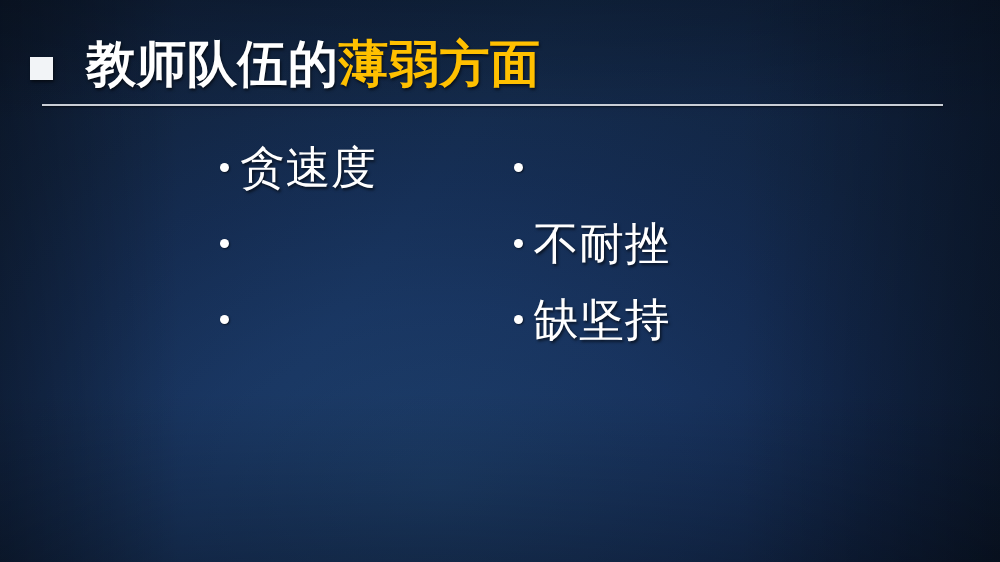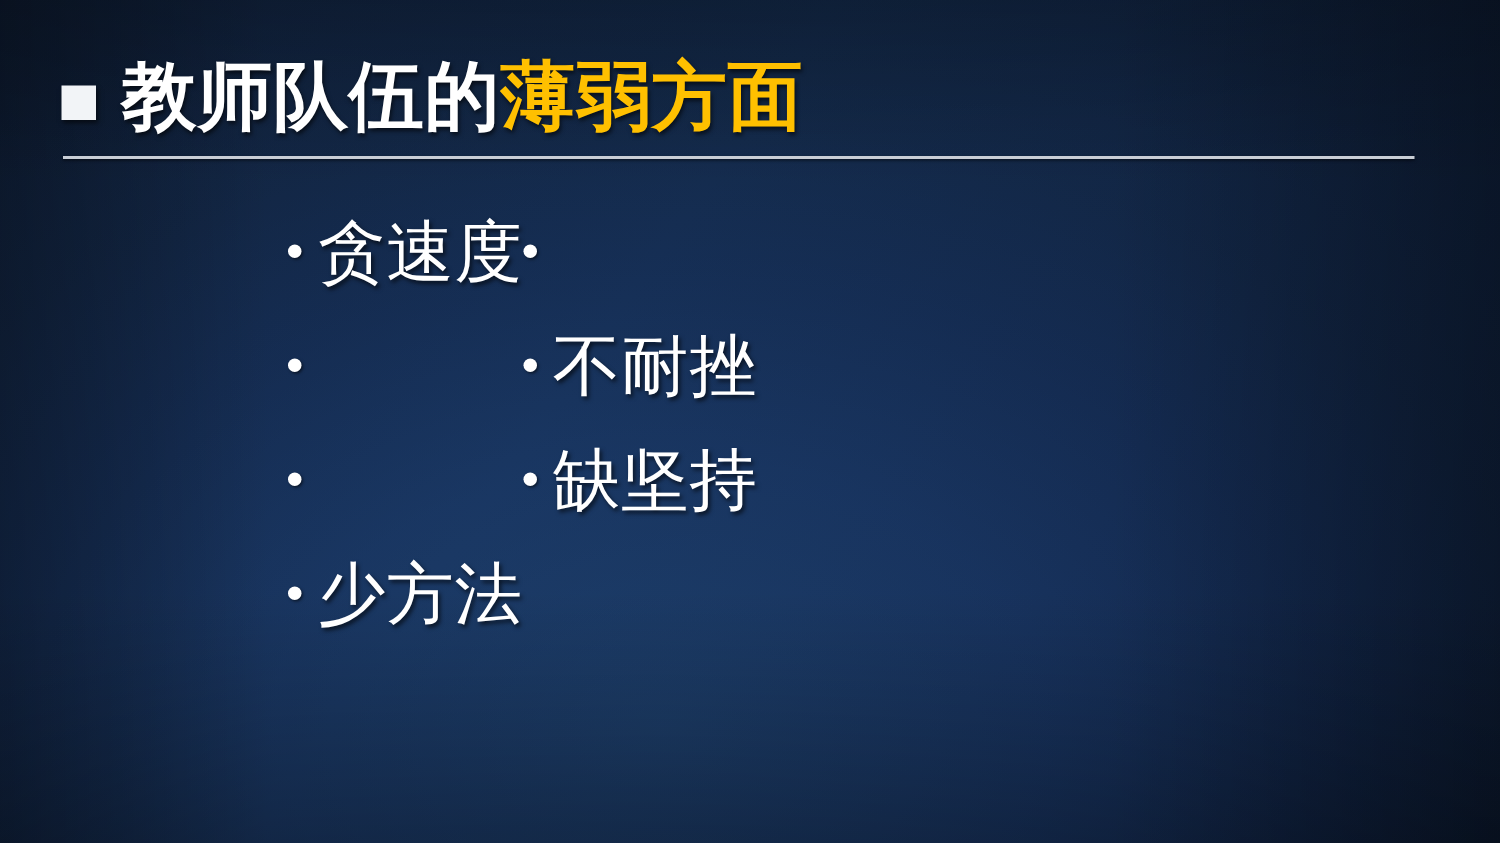--- a/index.html
+++ b/index.html
@@ -53,25 +53,26 @@
   .layer {
     position: relative;
     z-index: 3;
     width: 100%;
     height: 100%;
   }
 
   
   .title-row {
     position: absolute;
-    left: 41px;
+    left: 30px;
     top: 36px;
     display: flex;
     align-items: center;
     white-space: nowrap;
+    gap: 16px;
   }
   .title-bullet {
     width: 23px;
     height: 23px;
     background: #f2f4f7;
     margin-right: 17px;
     margin-top: 8px;
     flex: 0 0 auto;
     box-shadow: 1px 2px 3px rgba(0,0,0,0.55);
   }
@@ -91,23 +92,24 @@
     top: 104px;
     width: 901px;
     height: 2px;
     background: #c9ced6;
     box-shadow: 0 1px 2px rgba(0,0,0,0.55);
   }
 
   
   .columns {
     position: absolute;
-    left: 192px;
+    left: 220px;
     top: 142px;
     display: flex;
+    gap: 137px;
   }
   .column {
     display: flex;
     flex-direction: column;
     gap: 26px;
   }
   .bullet-item {
     display: flex;
     align-items: center;
     height: 50px;
@@ -152,24 +154,20 @@
         <div class="bullet-item">
           <span class="dot"></span>
           <span class="item-text">贪速度</span>
         </div>
         <div class="bullet-item">
           <span class="dot"></span>
         </div>
         <div class="bullet-item">
           <span class="dot"></span>
         </div>
-        <div class="bullet-item">
-          <span class="dot"></span>
-          <span class="item-text">少方法</span>
-        </div>
       </div>
 
       <div class="column">
         <div class="bullet-item">
           <span class="dot"></span>
         </div>
         <div class="bullet-item">
           <span class="dot"></span>
           <span class="item-text">不耐挫</span>
         </div>

